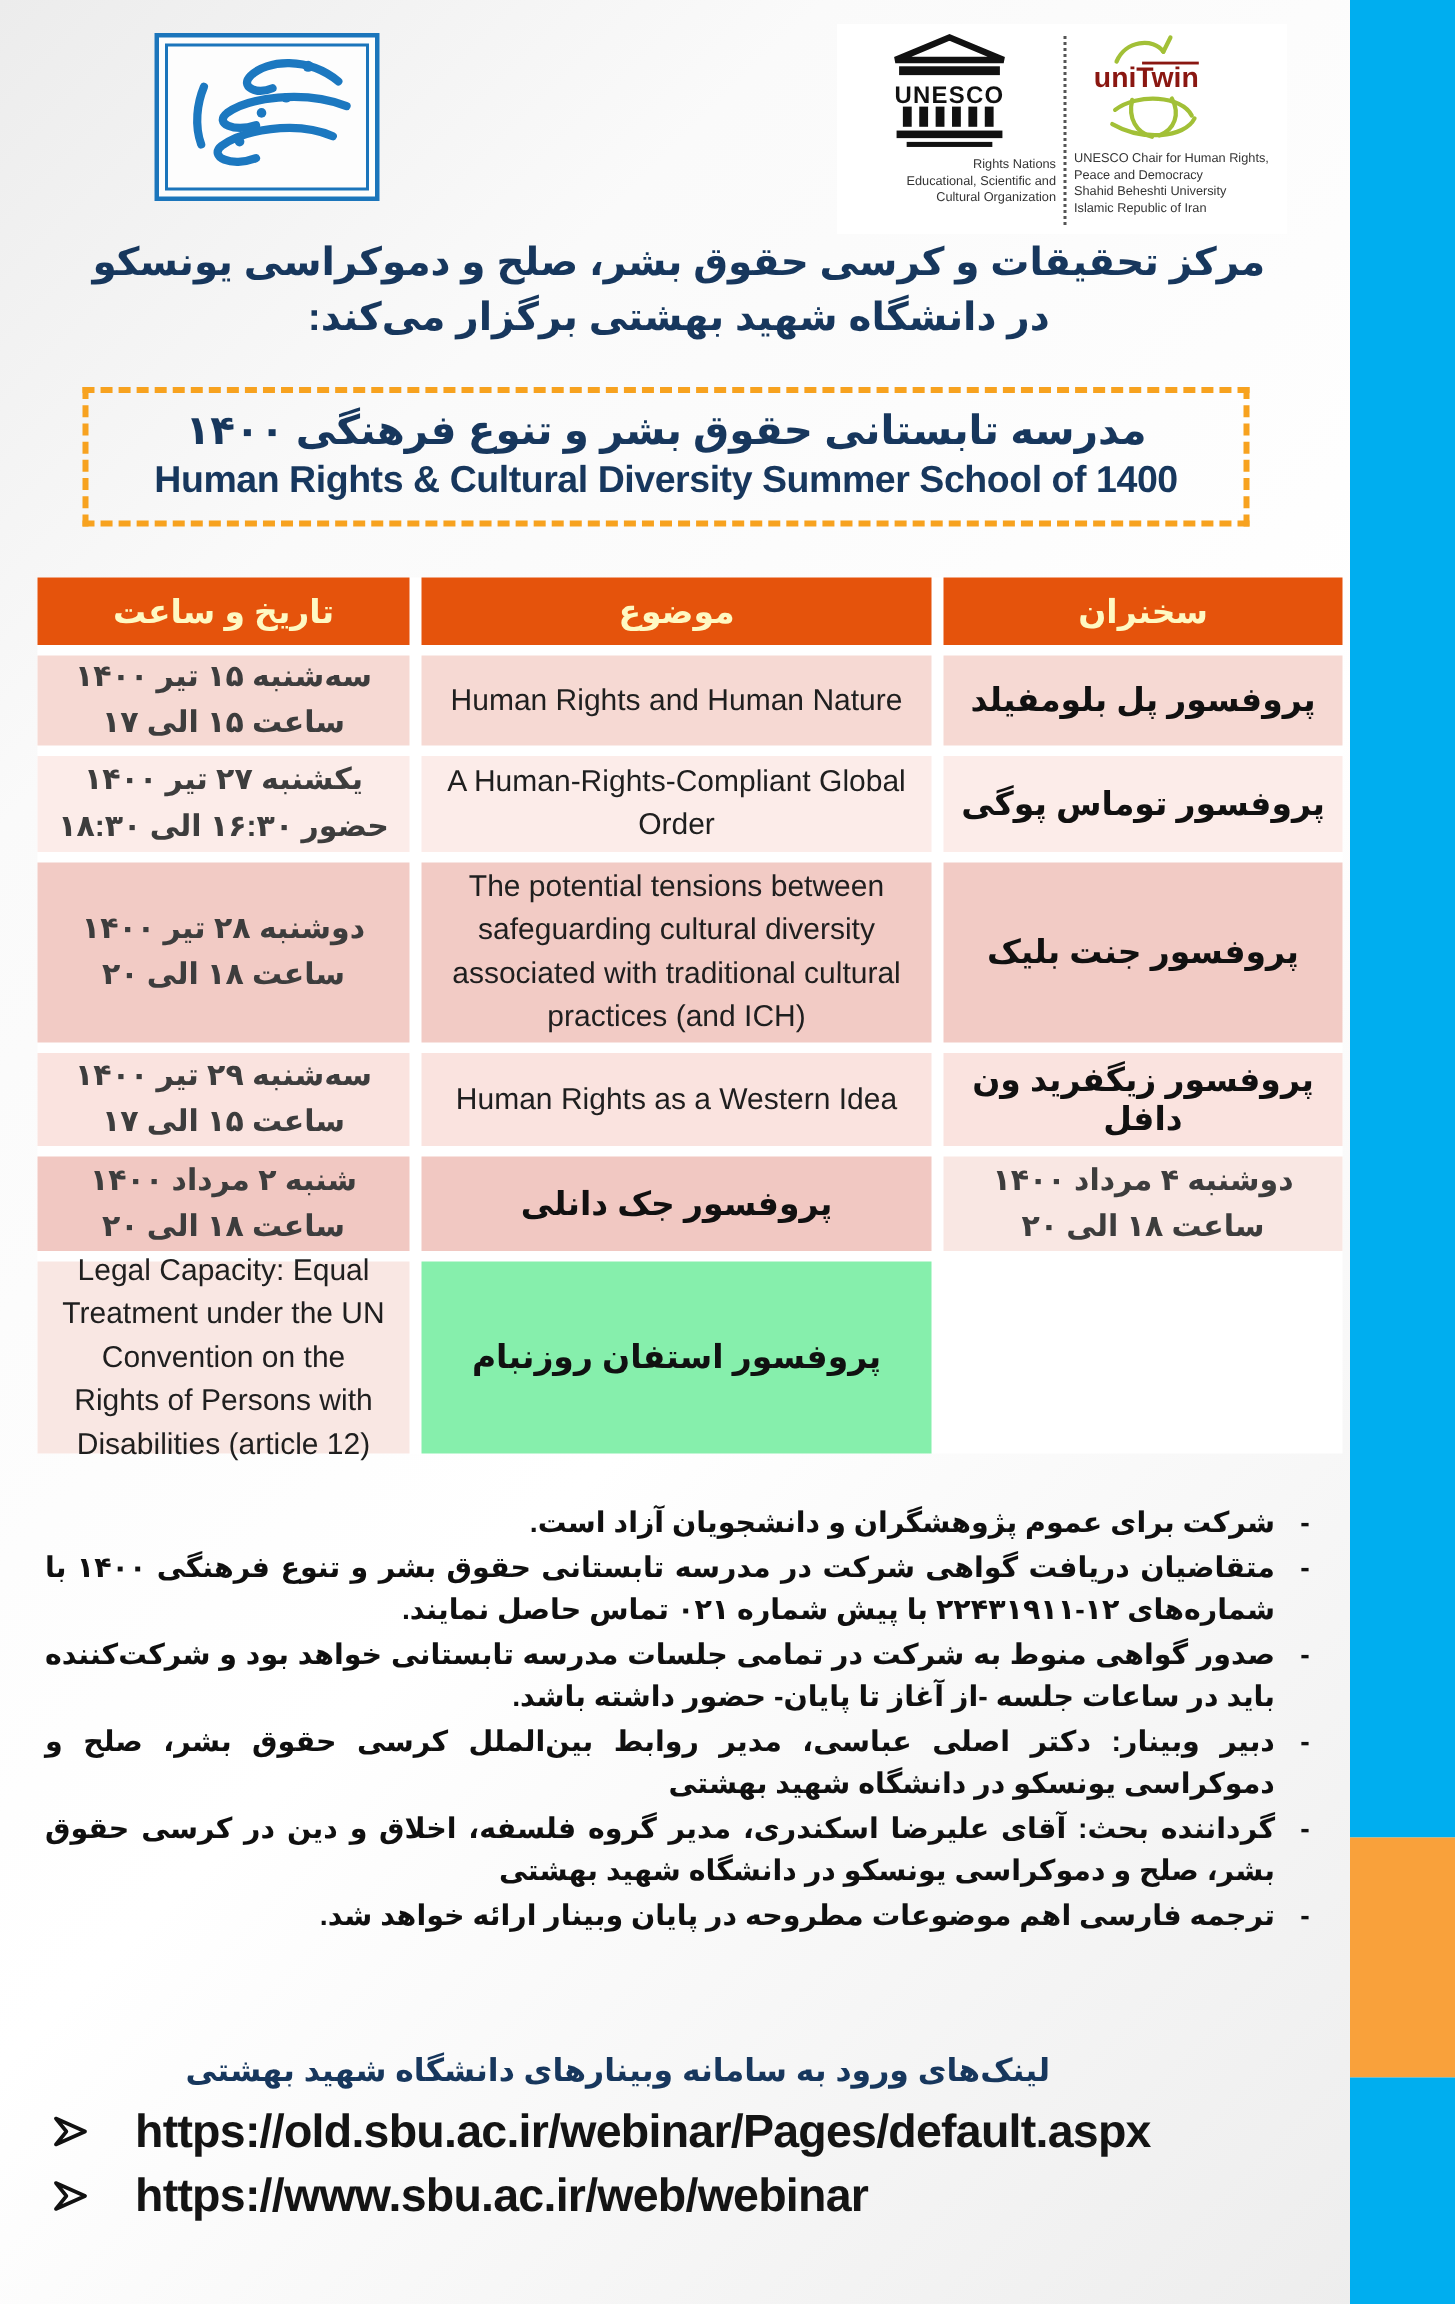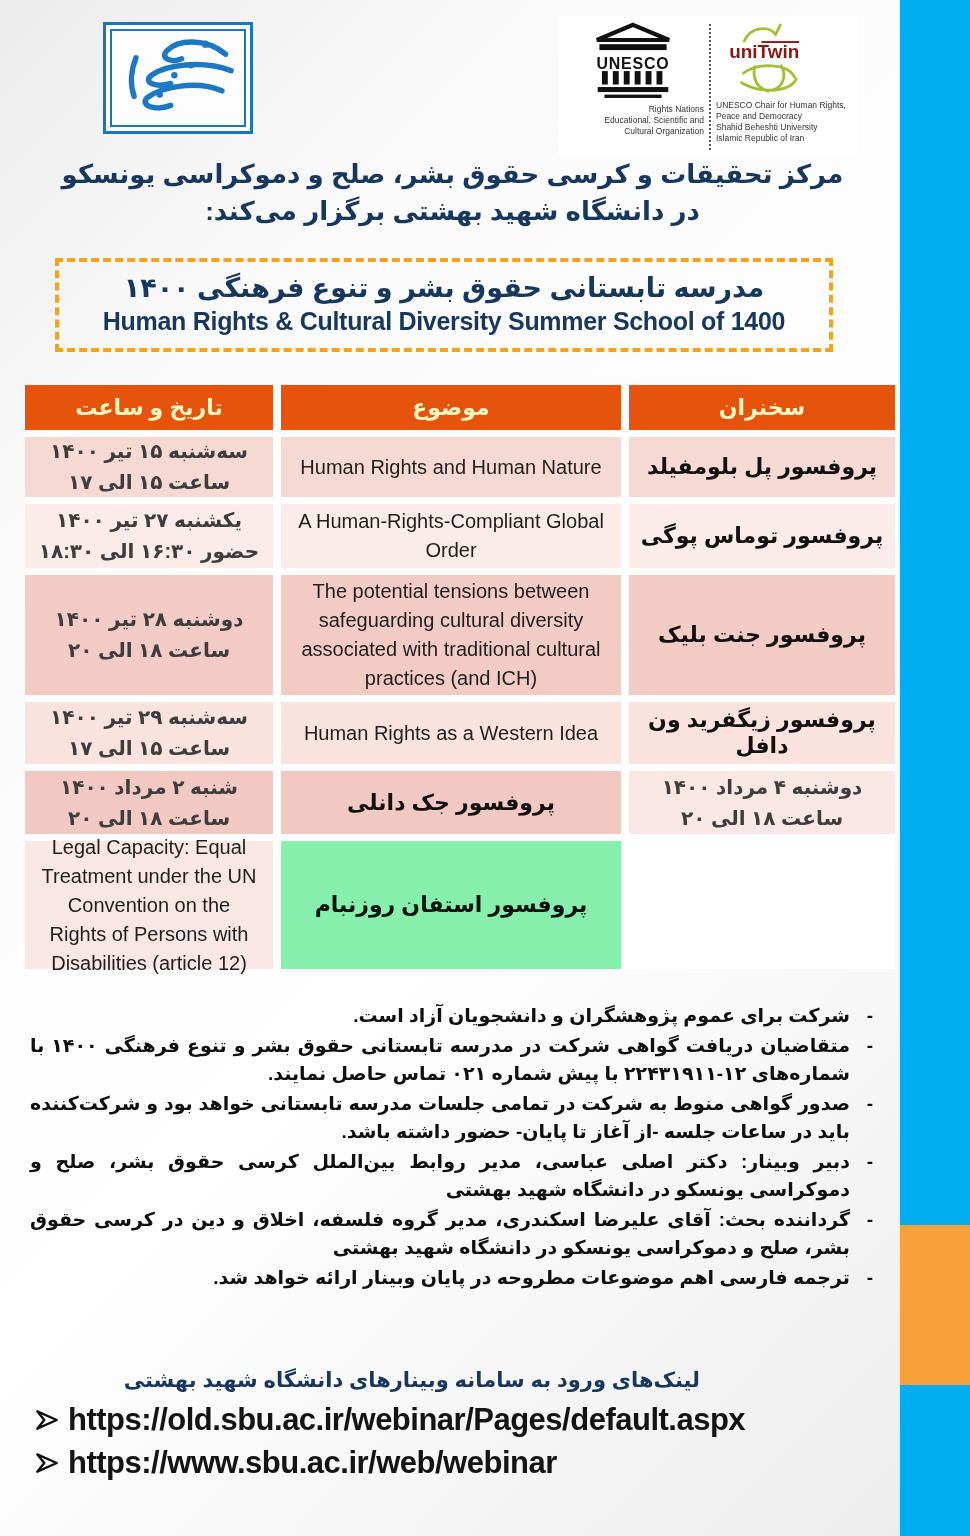--- a/index.html
+++ b/index.html
@@ -54,21 +54,21 @@
   .notes{position:absolute;top:1002px;left:30px;width:848px;direction:rtl;}
   .note{display:flex;gap:12px;margin-bottom:2px;font-weight:bold;color:#101010;
     font-size:19px;line-height:28px;}
   .note .dash{flex:none;width:16px;text-align:center;}
   .note .note-text{flex:1;text-align:justify;}
 
   
   .links{position:absolute;top:1336px;left:0;width:728px;margin-top:32px;}
   .links-heading{direction:rtl;text-align:right;padding-right:28px;font-weight:bold;
     font-size:21px;color:#17375D;margin-bottom:10px;}
-  .link-row{display:flex;align-items:center;gap:8px;padding-left:34px;font-weight:bold;
+  .link-row{display:flex;align-items:center;gap:30px;padding-left:34px;font-weight:bold;
     font-size:31px;color:#141414;letter-spacing:-0.5px;margin-top:7px;white-space:nowrap;}
   .link-row svg{flex:none;}
 </style>
 </head>
 <body>
 
 <div class="bar">
   <div class="seg seg-blue-top" style="background: rgb(0, 174, 239);"></div>
   <div class="seg seg-orange" style="background: rgb(249, 161, 59);"></div>
   <div class="seg seg-blue-bottom" style="background: rgb(0, 174, 239);"></div>

